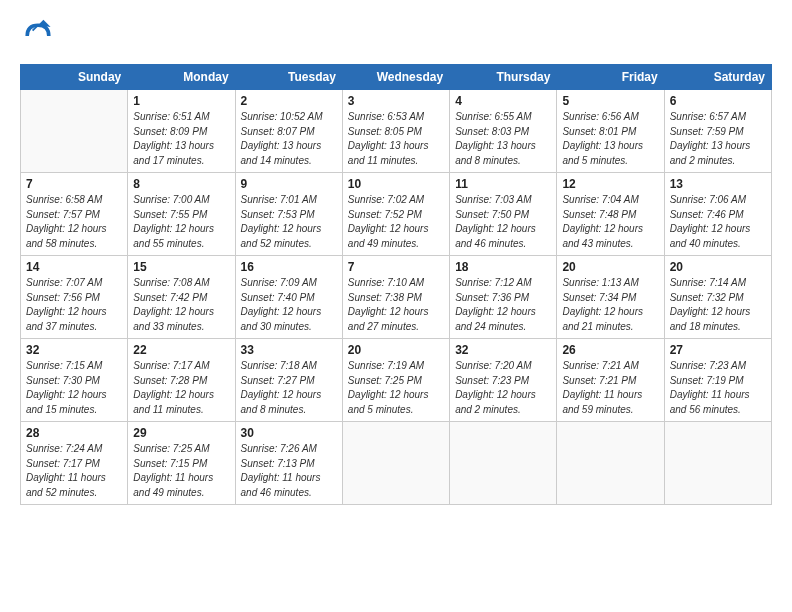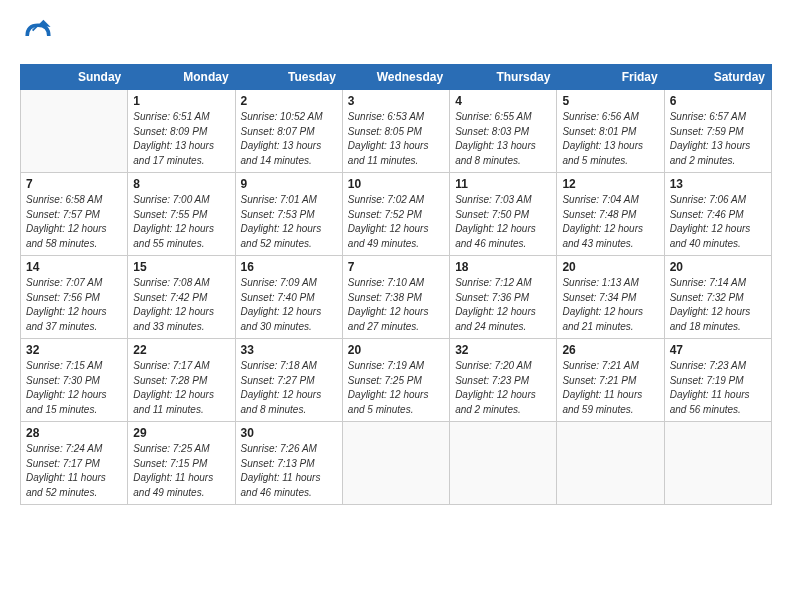--- a/index.html
+++ b/index.html
@@ -302,21 +302,21 @@
 and 2 minutes.</div>
           </td>
           <td>
             <span class="day-num">26</span>
             <div class="day-info">Sunrise: 7:21 AM
 Sunset: 7:21 PM
 Daylight: 11 hours
 and 59 minutes.</div>
           </td>
           <td>
-            <span class="day-num">47</span>
+            <span class="day-num">27</span>
             <div class="day-info">Sunrise: 7:23 AM
 Sunset: 7:19 PM
 Daylight: 11 hours
 and 56 minutes.</div>
           </td>
         </tr>
         <tr class="last-row">
           <td>
             <span class="day-num">28</span>
             <div class="day-info">Sunrise: 7:24 AM

